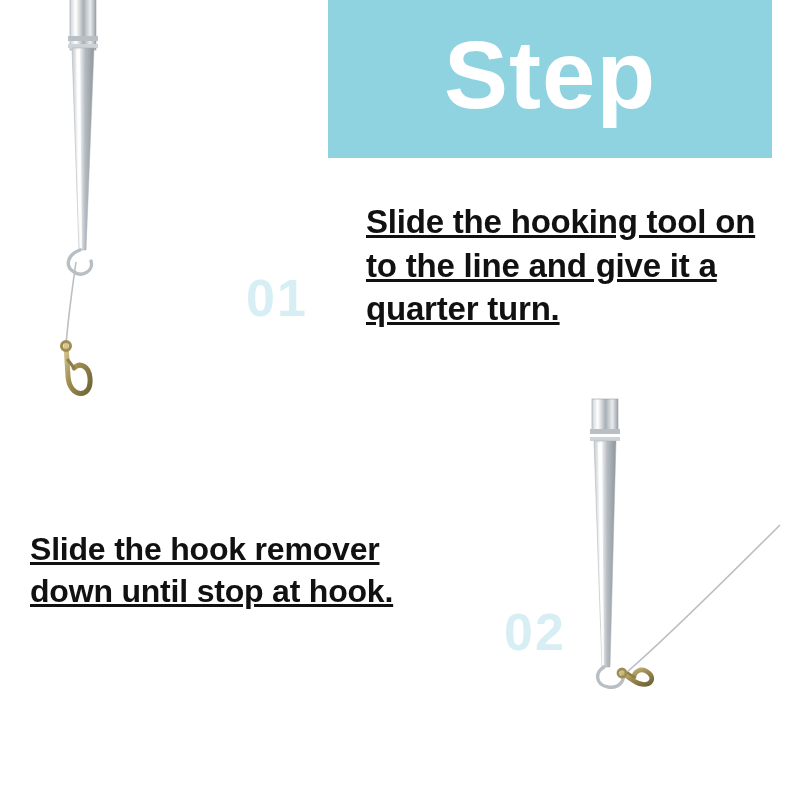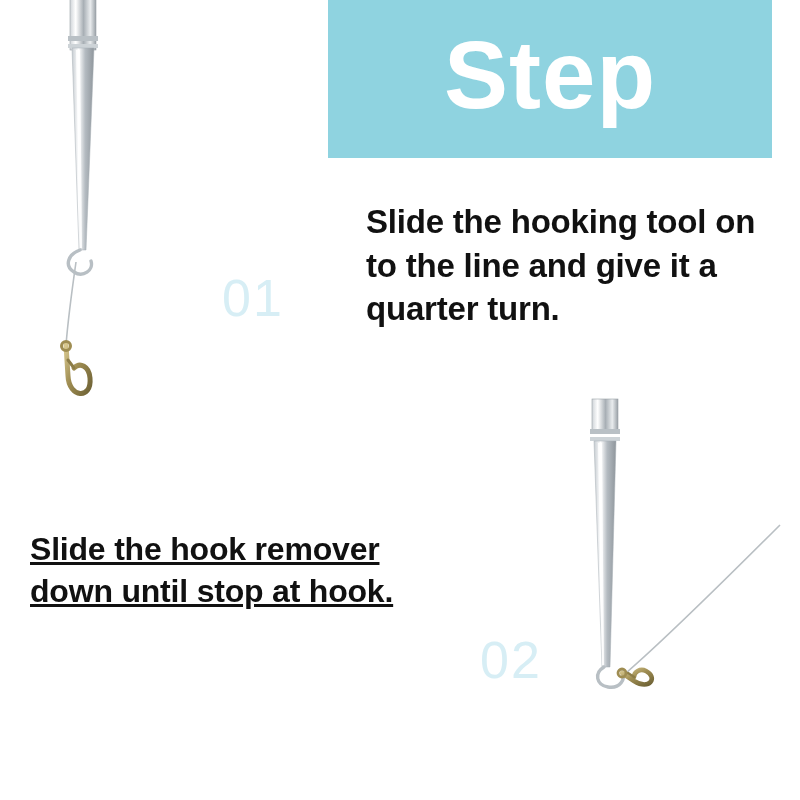--- a/index.html
+++ b/index.html
@@ -50,44 +50,46 @@
     font-weight: 700;
     color: #111111;
     line-height: 1.32;
     letter-spacing: -0.2px;
   }
   .instruction-1 {
     left: 366px;
     top: 200px;
     width: 396px;
     font-size: 33px;
+    text-decoration: underline;
   }
   .instruction-2 {
     left: 30px;
     top: 528px;
     width: 400px;
     font-size: 32px;
     text-decoration: underline;
   }
 
   
   .step-number {
     position: absolute;
     color: #d7eef5;
     font-size: 52px;
-    font-weight: 400;
+    font-weight: 700;
     letter-spacing: 2px;
+    margin-left: 24px;
   }
   .step-number-01 {
     left: 222px;
     top: 268px;
   }
   .step-number-02 {
     left: 480px;
-    top: 630px;
+    top: 602px;
   }
 
   
   .photo {
     position: absolute;
   }
   .photo-1 { left: 0px;   top: 0px;   width: 330px; height: 430px; }
   .photo-2 { left: 530px; top: 385px; width: 270px; height: 330px; }
 
   .photo svg { display: block; }

